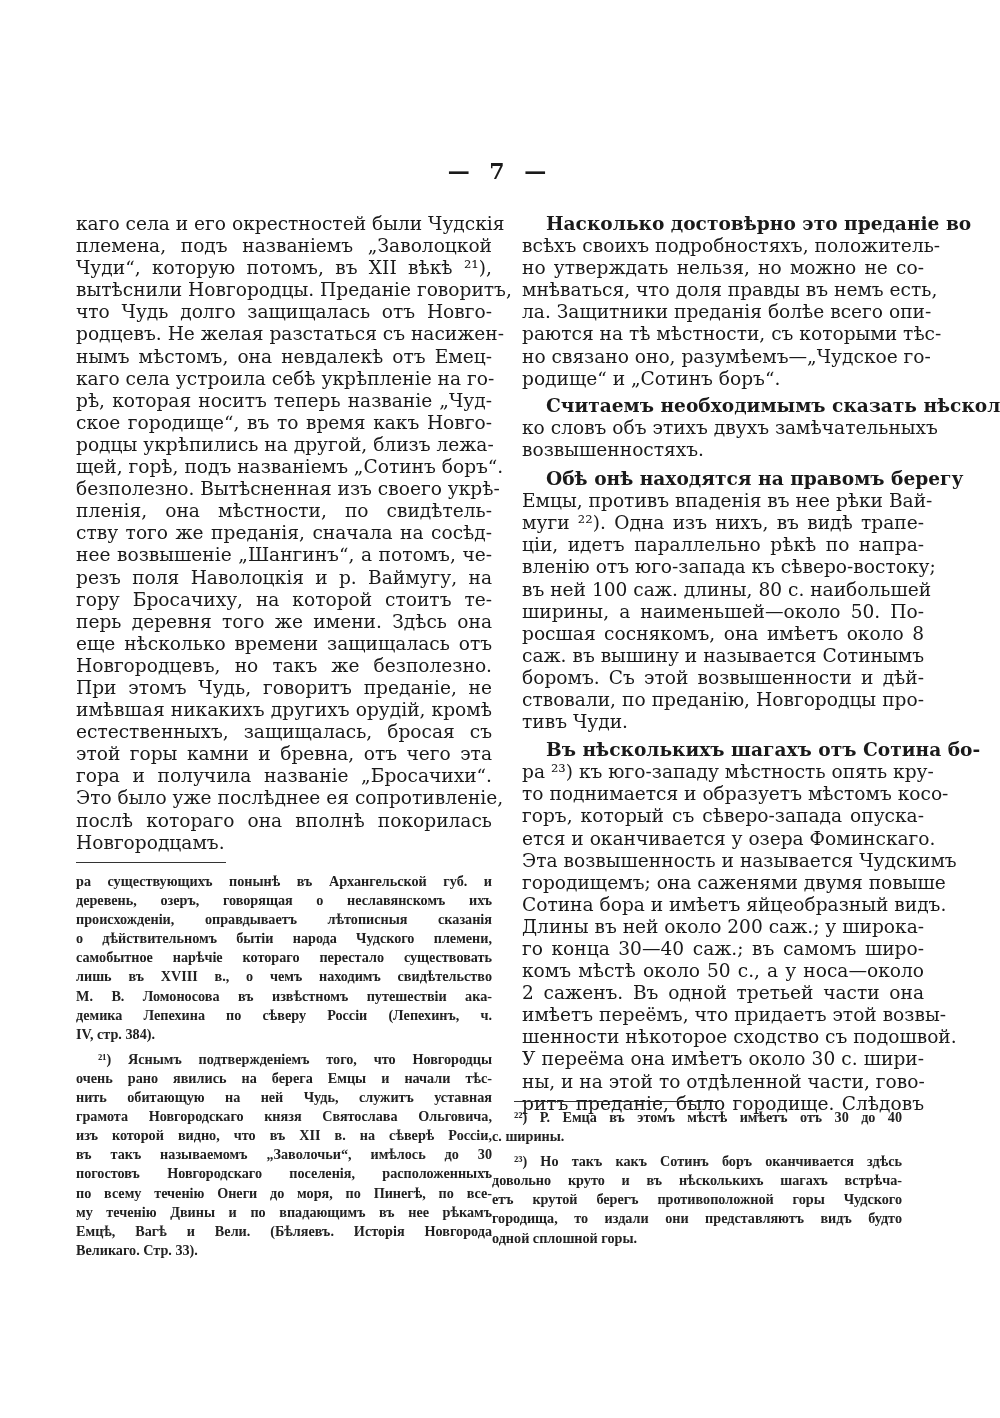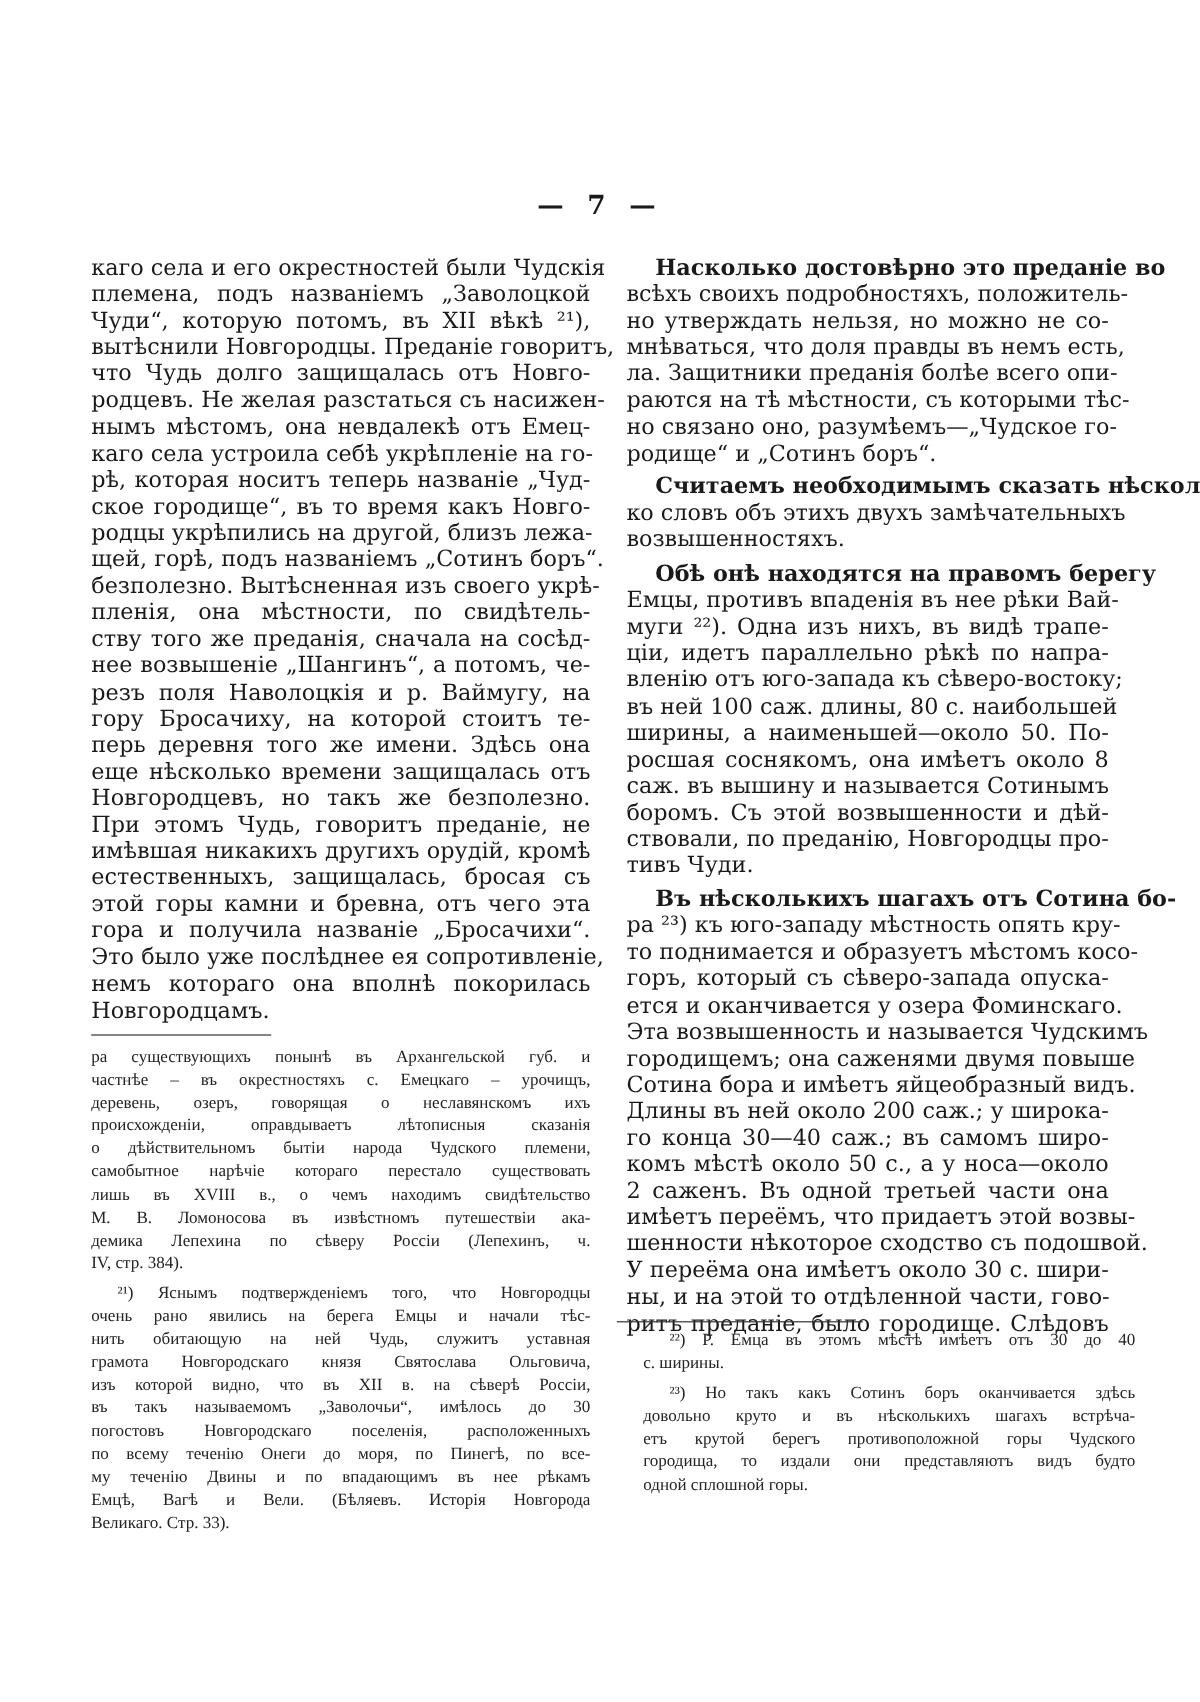--- a/index.html
+++ b/index.html
@@ -12,21 +12,21 @@
   .col-right { left: 522px; top: 213px; width: 402px; }
   .body-line { display: block; font-size: 18.6px; line-height: 22.1px; height: 22.1px;
                white-space: nowrap; text-align: justify; text-align-last: justify; }
   .body-line.last { text-align-last: left; }
   .body-line.indent { padding-left: 24px; font-weight: bold; }
   .para-gap { height: 10px; }
   .fn-rule { position: absolute; height: 0; border-top: 1px solid #333; }
   .fn-block { position: absolute; }
   .fn-line { display: block; font-size: 14.2px; line-height: 19.1px; height: 19.1px;
              white-space: nowrap; text-align: justify; text-align-last: justify;
-             font-family: "Liberation Serif", "DejaVu Serif", serif; font-weight: normal; color: #222; }
+             font-family: "Liberation Serif", "DejaVu Serif", serif; font-weight: bold; color: #222; }
   .fn-line.last { text-align-last: left; }
   .fn-line.indent { padding-left: 22px; }
   .fn-gap { height: 6px; }
 </style>
 </head>
 <body>
 
 <div>
 
   <div class="page-number">— 7 —</div>
@@ -52,30 +52,29 @@
     <span class="body-line">гору Бросачиху, на которой стоитъ те-</span>
     <span class="body-line">перь деревня того же имени. Здѣсь она</span>
     <span class="body-line">еще нѣсколько времени защищалась отъ</span>
     <span class="body-line">Новгородцевъ, но такъ же безполезно.</span>
     <span class="body-line">При этомъ Чудь, говоритъ преданіе, не</span>
     <span class="body-line">имѣвшая никакихъ другихъ орудій, кромѣ</span>
     <span class="body-line">естественныхъ, защищалась, бросая съ</span>
     <span class="body-line">этой горы камни и бревна, отъ чего эта</span>
     <span class="body-line">гора и получила названіе „Бросачихи“.</span>
     <span class="body-line">Это было уже послѣднее ея сопротивленіе,</span>
-    <span class="body-line">немъ котораго она вполнѣ покорилась</span>
+    <span class="body-line">послѣ котораго она вполнѣ покорилась</span>
     <span class="body-line last">Новгородцамъ.</span>
   </div>
 
   <div class="fn-rule" style="left:76px; top:862px; width:150px;"></div>
 
   <div class="fn-block" style="left:76px; top:872px; width:416px;">
     <div>
       <span class="fn-line">ра существующихъ понынѣ въ Архангельской губ. и</span>
-      <span class="fn-line">частнѣе – въ окрестностяхъ с. Емецкаго – урочищъ,</span>
       <span class="fn-line">деревень, озеръ, говорящая о неславянскомъ ихъ</span>
       <span class="fn-line">происхожденіи, оправдываетъ лѣтописныя сказанія</span>
       <span class="fn-line">о дѣйствительномъ бытіи народа Чудского племени,</span>
       <span class="fn-line">самобытное нарѣчіе котораго перестало существовать</span>
       <span class="fn-line">лишь въ XVIII в., о чемъ находимъ свидѣтельство</span>
       <span class="fn-line">М. В. Ломоносова въ извѣстномъ путешествіи ака-</span>
       <span class="fn-line">демика Лепехина по сѣверу Россіи (Лепехинъ, ч.</span>
       <span class="fn-line last">IV, стр. 384).</span>
     </div>
     <div class="fn-gap"></div>
@@ -143,21 +142,21 @@
       <span class="body-line">имѣетъ переёмъ, что придаетъ этой возвы-</span>
       <span class="body-line">шенности нѣкоторое сходство съ подошвой.</span>
       <span class="body-line">У переёма она имѣетъ около 30 с. шири-</span>
       <span class="body-line">ны, и на этой то отдѣленной части, гово-</span>
       <span class="body-line">ритъ преданіе, было городище. Слѣдовъ</span>
     </div>
   </div>
 
   <div class="fn-rule" style="left:514px; top:1101px; width:205px;"></div>
 
-  <div class="fn-block" style="left:536px; top:1108px; width:410px;">
+  <div class="fn-block" style="left:492px; top:1108px; width:410px;">
     <div>
       <span class="fn-line indent">²²) Р. Емца въ этомъ мѣстѣ имѣетъ отъ 30 до 40</span>
       <span class="fn-line last">с. ширины.</span>
     </div>
     <div class="fn-gap"></div>
     <div>
       <span class="fn-line indent">²³) Но такъ какъ Сотинъ боръ оканчивается здѣсь</span>
       <span class="fn-line">довольно круто и въ нѣсколькихъ шагахъ встрѣча-</span>
       <span class="fn-line">етъ крутой берегъ противоположной горы Чудского</span>
       <span class="fn-line">городища, то издали они представляютъ видъ будто</span>

